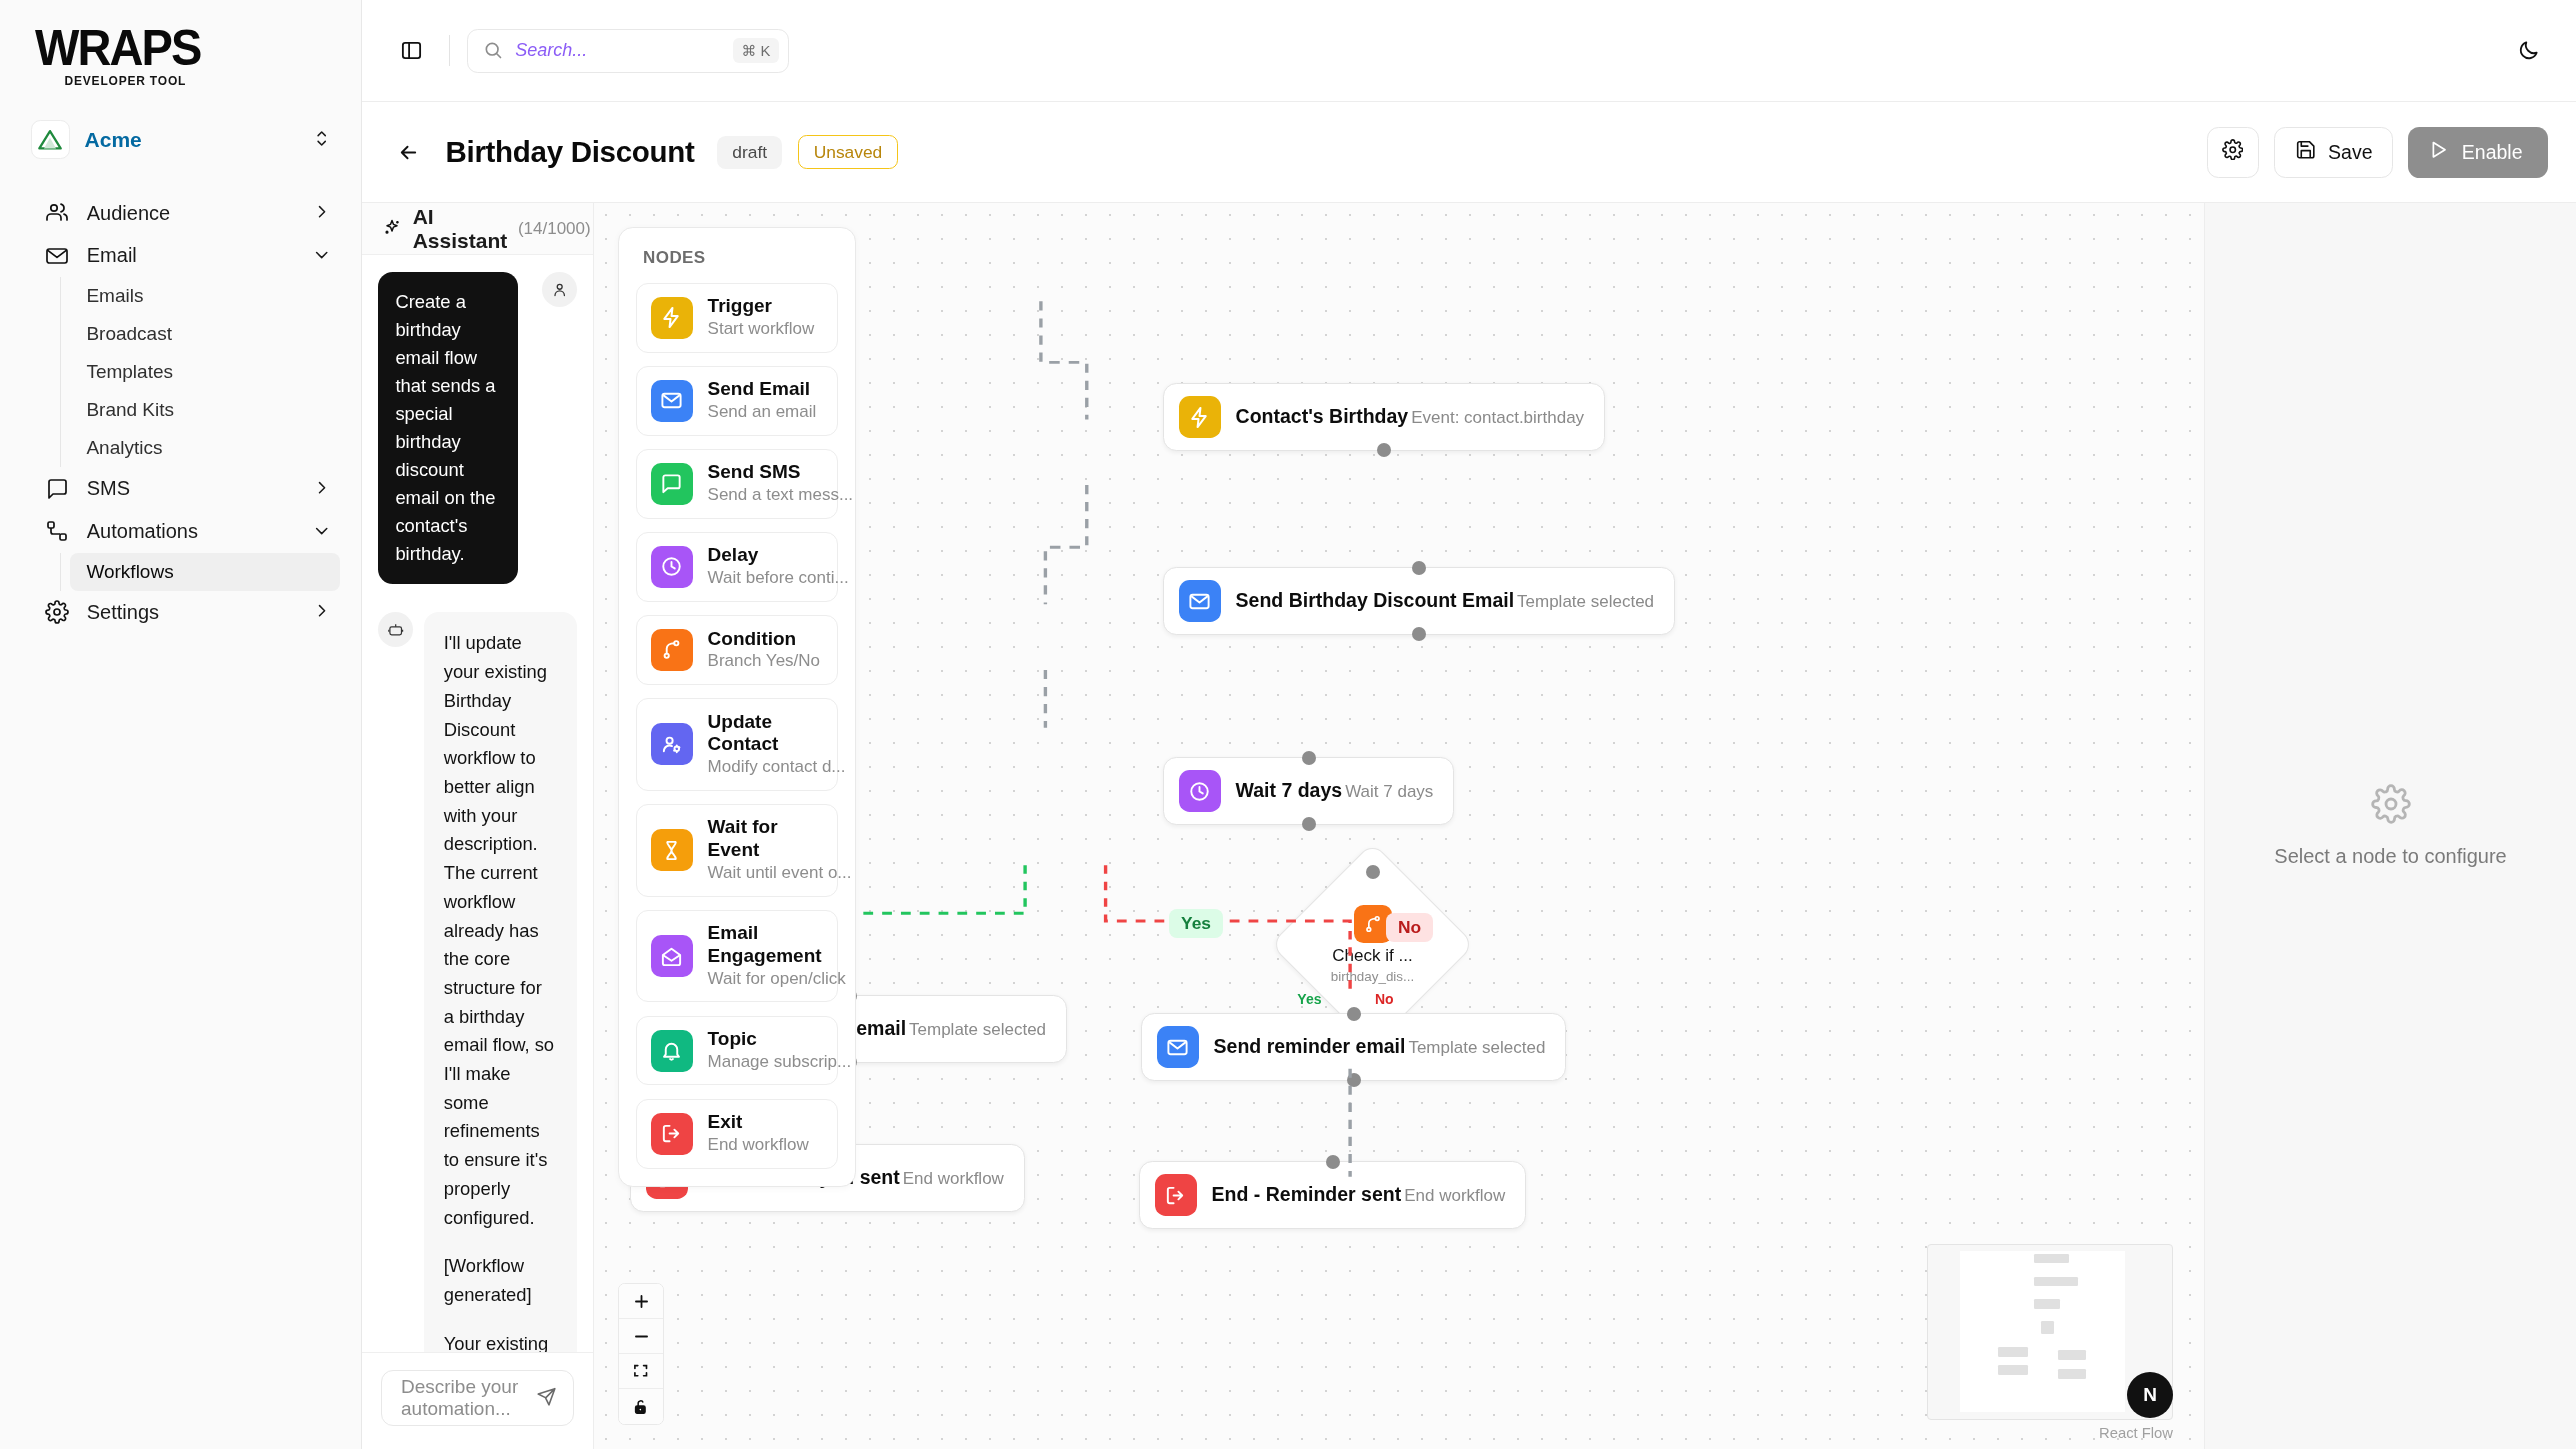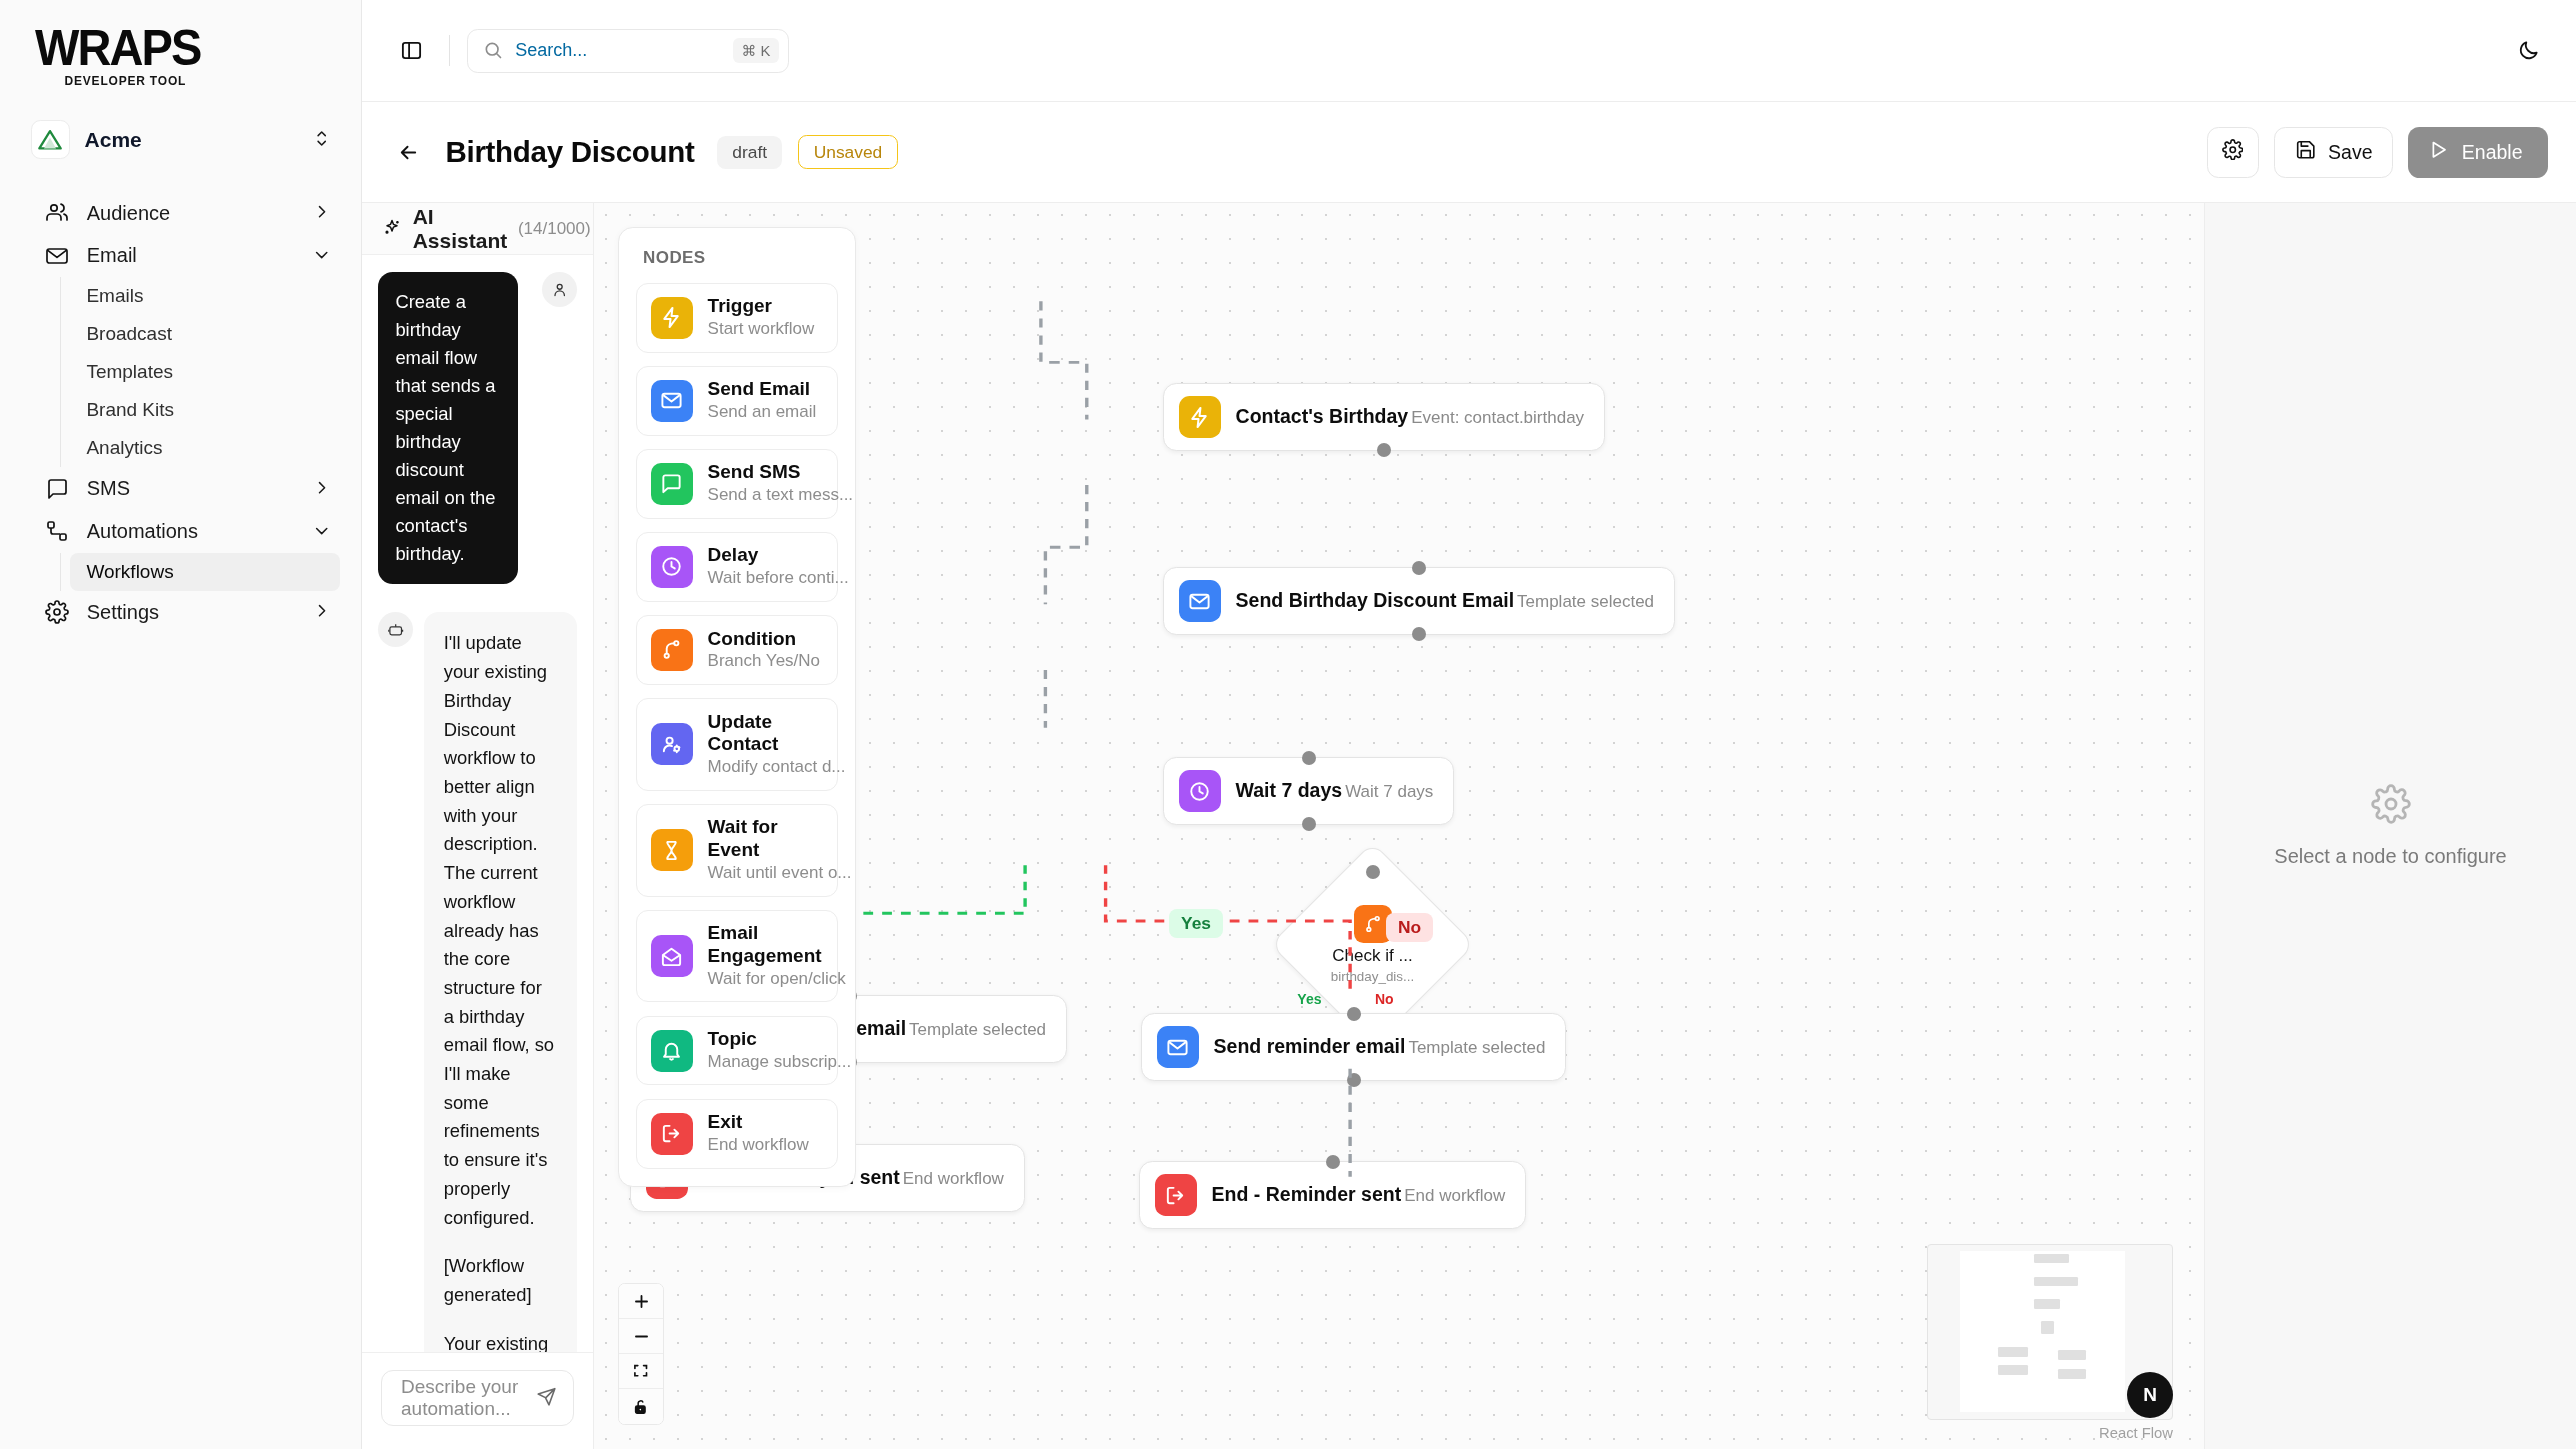--- a/index.html
+++ b/index.html
@@ -30,21 +30,21 @@
   }
   .org-row {
     margin:23px 17.4px 0 17.4px; padding:9.4px 13.4px;
     display:flex; align-items:center; gap:14.8px;
     border-radius:9.4px; cursor:pointer;
   }
   .org-logo {
     width:39px; height:39px; border-radius:9.4px; background:#fff;
     border:0.7px solid #ececec; display:flex; align-items:center; justify-content:center;
   }
-  .org-name { font-size:21px; font-weight:600; flex:1; color:#0f172a; }
+  .org-name { font-size:21px; font-weight:600; flex:1; color:#0369a1; }
   .nav { margin-top:23px; flex:1;padding-left:12px; }
   .nav-item {
     display:flex; align-items:center; gap:16px;
     margin:0 17.4px; padding:9.4px 13.4px; border-radius:9.4px;
     cursor:pointer; color:#1a1a1a;
   }
   .nav-item .nv-ic { width:28px; display:flex; align-items:center; justify-content:center; }
   .nav-label { font-size:20px; font-weight:500; flex:1; }
   .sub-wrap { margin-left:48px; border-left:1.3px solid #e6e6e6; padding-left:0; }
   .sub-item {
@@ -74,21 +74,21 @@
   .icon-btn {
     width:42px; height:42px; border-radius:9.4px; background:transparent;
     border:none; display:flex; align-items:center; justify-content:center; cursor:pointer;
   }
   .vdiv { width:0.7px; height:31px; background:#e3e3e3; margin:0 17.4px; }
   .search-box {
     width:322px; height:44px; border:0.7px solid #e8e8e8; border-radius:10.7px;
     display:flex; align-items:center; padding:0 9.4px 0 14.8px; gap:12px;
     background:#fff; cursor:text;
   }
-  .search-ph { flex:1; font-size:18px; color:#0369a1; }
+  .search-ph { flex:1; font-size:18px; color:#8b5cf6;font-style:italic; }
   .kbd {
     background:#f4f4f4; border-radius:6px; padding:4px 8.7px;
     font-size:14.8px; color:#6e6e6e;
   }
   .topbar-spacer { flex:1; }
 
   .subbar {
     height:101px; display:flex; align-items:center;
     padding:0 28px 0 25.5px; border-bottom:0.7px solid #ededed; background:#fff; gap:0;
   }

